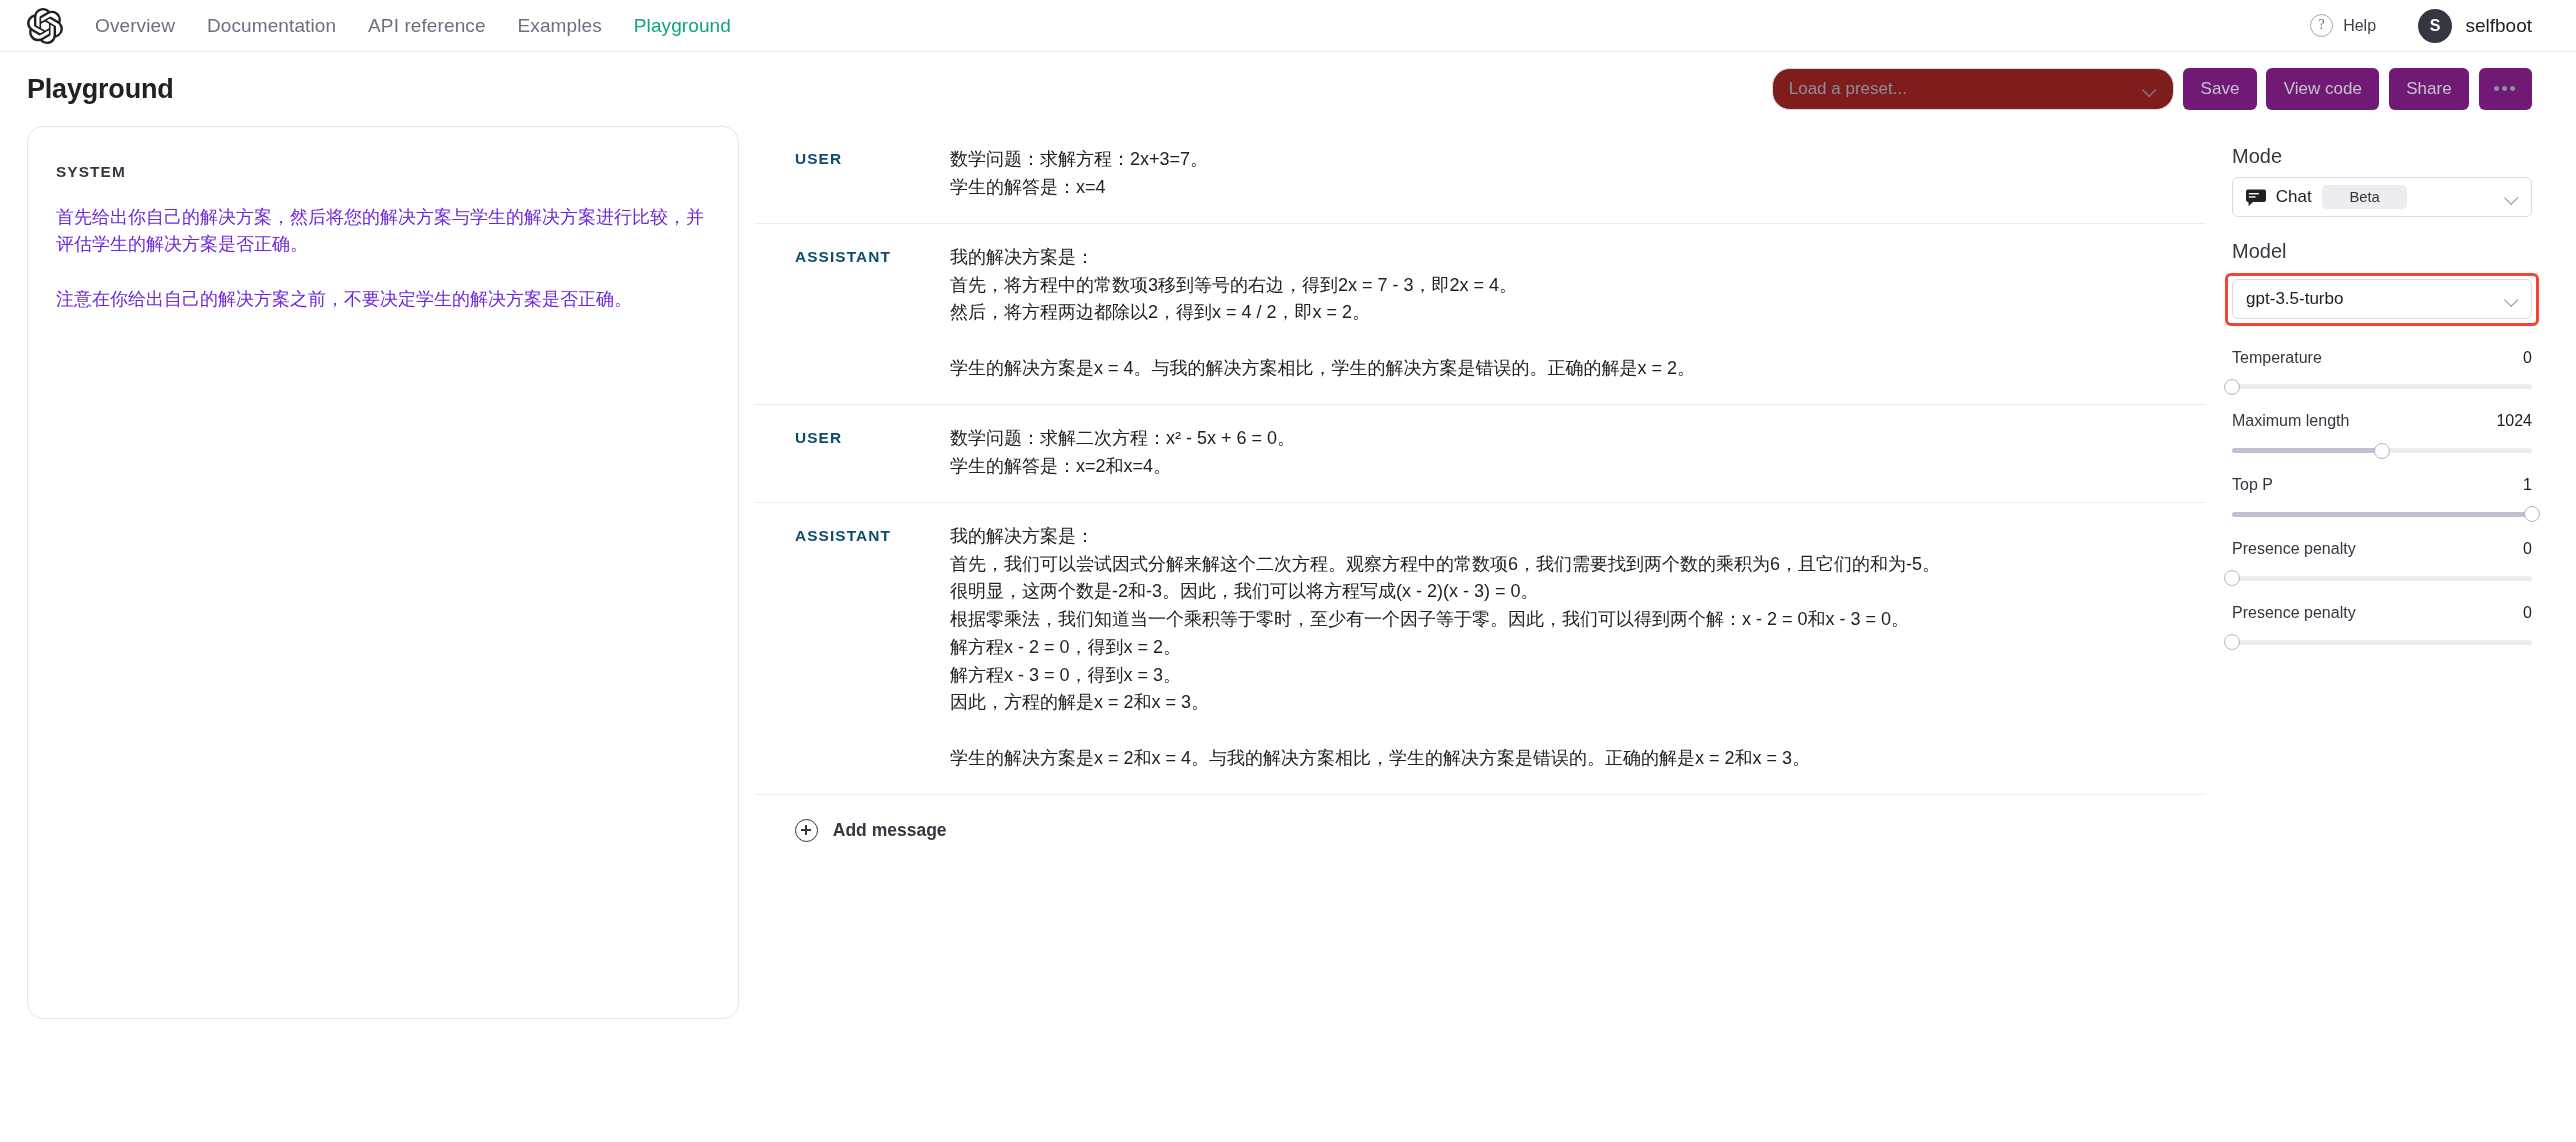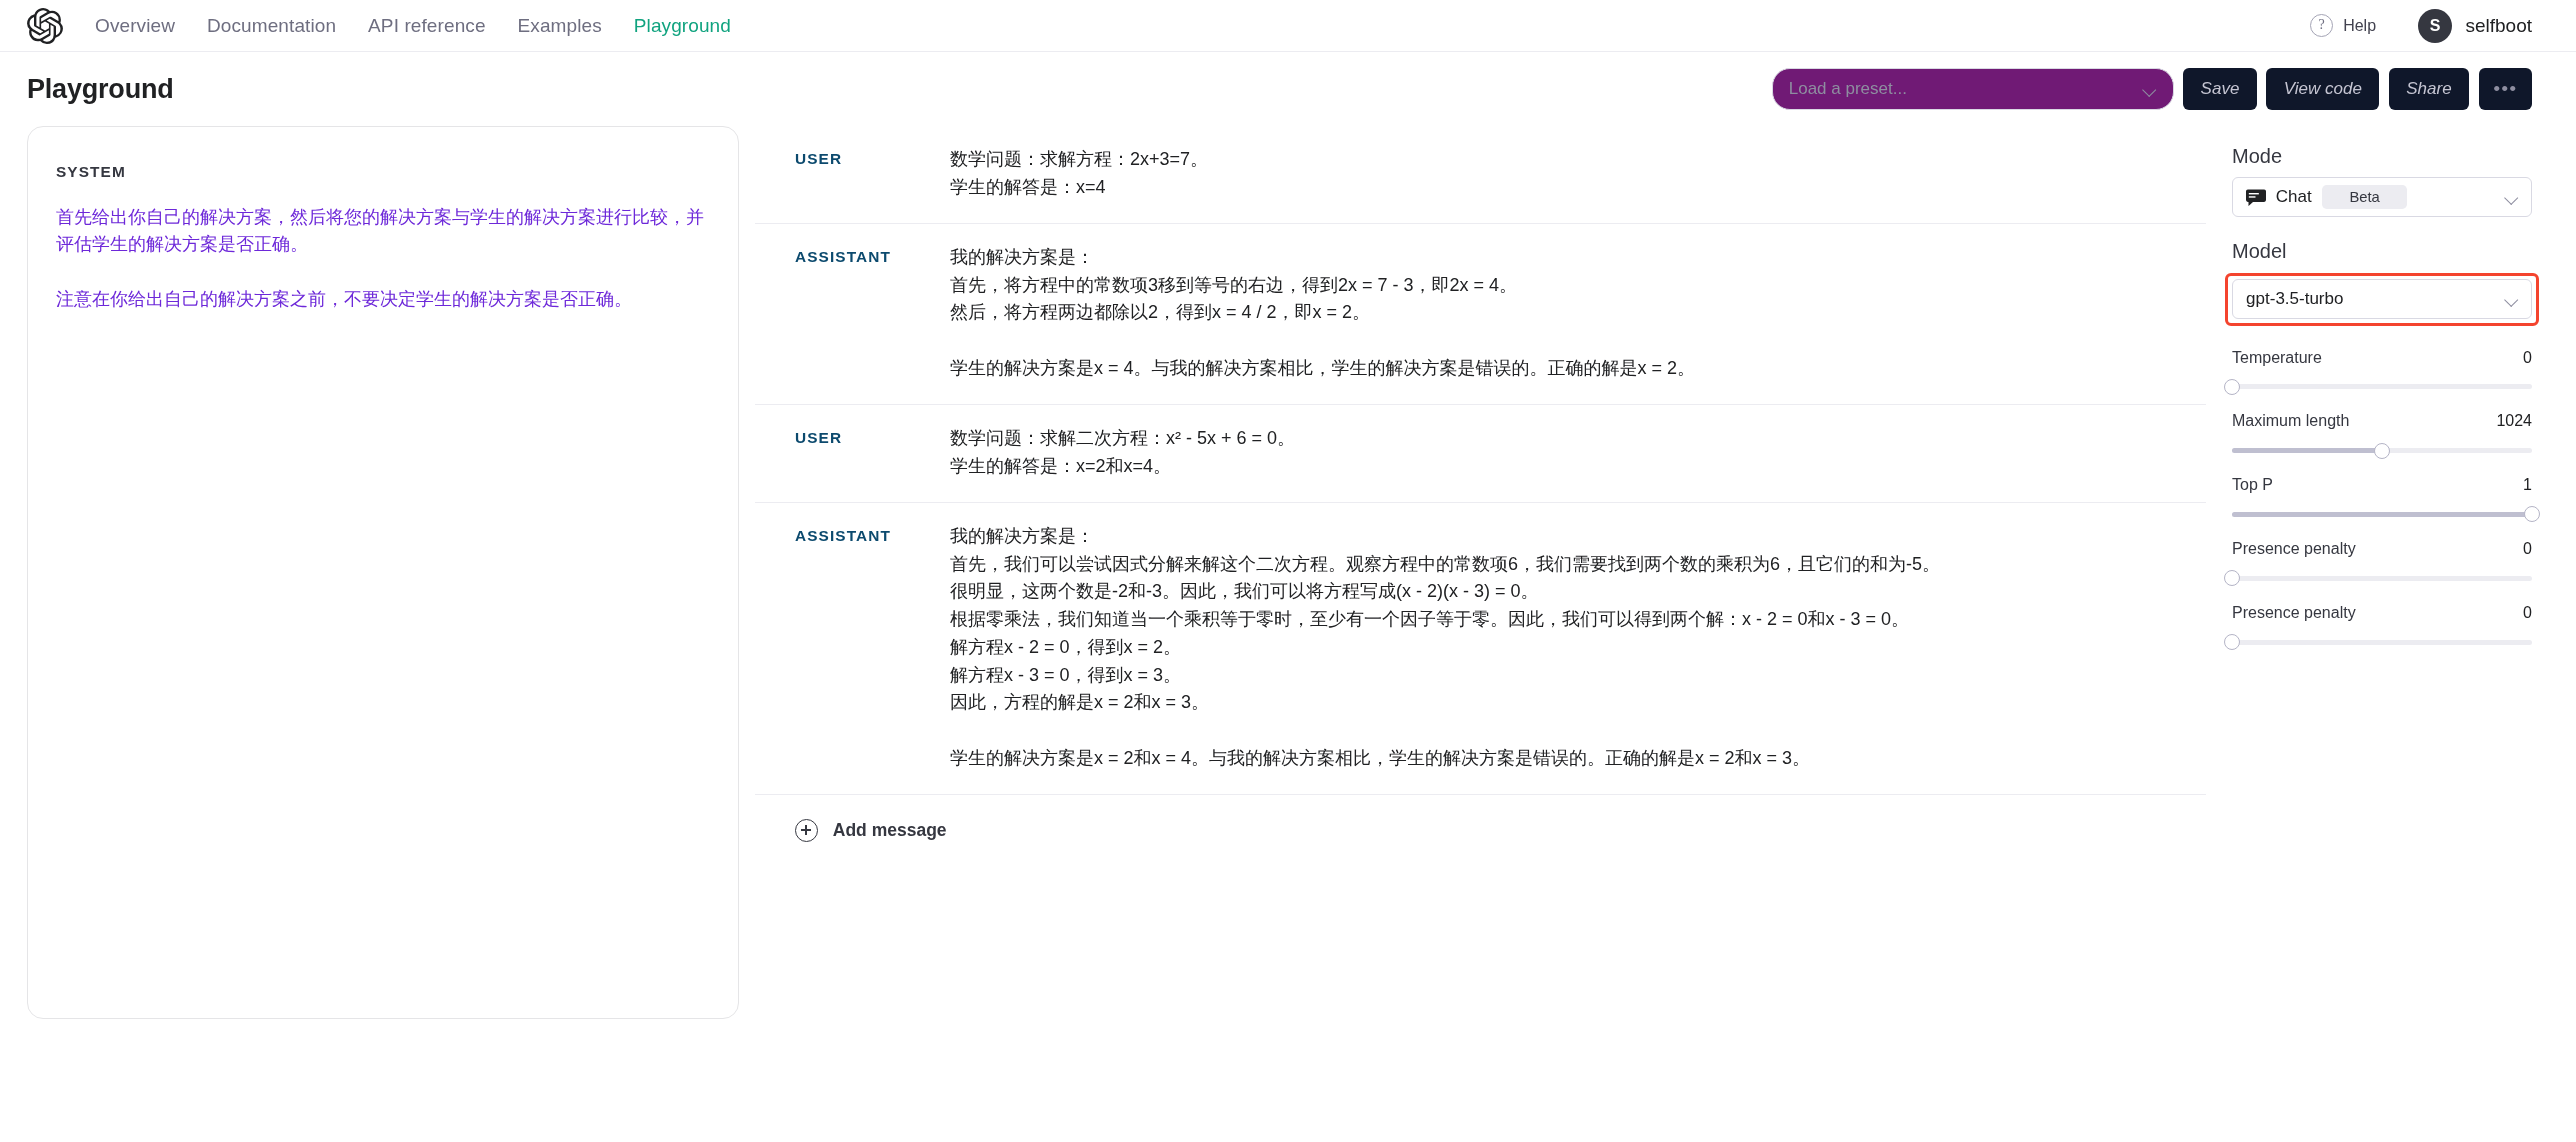--- a/index.html
+++ b/index.html
@@ -47,41 +47,40 @@
   
   .toolbar {
     height: 74px; display: flex; align-items: center;
     padding: 0 44px 0 27px;
   }
   .page-title { font-size: 27px; font-weight: 700; color: #202123; letter-spacing: -0.2px; }
   .toolbar-right { margin-left: auto; display: flex; align-items: center; gap: 9.4px; }
   .preset-select {
     width: 402px; height: 42px;
     border: 1.3px solid #d9d9e3; border-radius: 18px;
-    background: #701a75;
+    background: #7f1d1d;
     display: flex; align-items: center;
     padding: 0 14.8px 0 16px;
     font-size: 17px; color: #8e8ea0;
   }
   .preset-select .chev { margin-left: auto; }
   .chev {
     width: 14.8px; height: 8px; position: relative; display: inline-block;
   }
   .chev::before {
     content: ""; position: absolute; left: 1.3px; top: 0;
     width: 9.4px; height: 9.4px;
     border-right: 1.7px solid #8e8ea0; border-bottom: 1.7px solid #8e8ea0;
     transform: rotate(45deg);
   }
   .tbtn {
     height: 42px; display: flex; align-items: center; justify-content: center;
     padding: 0 17.5px; border-radius: 6px;
-    font-size: 17px; color: #c5c5d2; background: #0f172a;
+    font-size: 17px; color: #c5c5d2; background: #701a75;
     white-space: nowrap;
-    font-style: italic;
   }
   .tbtn.dots { padding: 0 14.8px; font-size: 19px; color: #8e8ea0; letter-spacing: 1.3px; }
 
   
   .main {
     display: flex;
     height: calc(1143px - 66px - 74px);
     padding: 0 44px 0 27px;
     gap: 0;
   }

